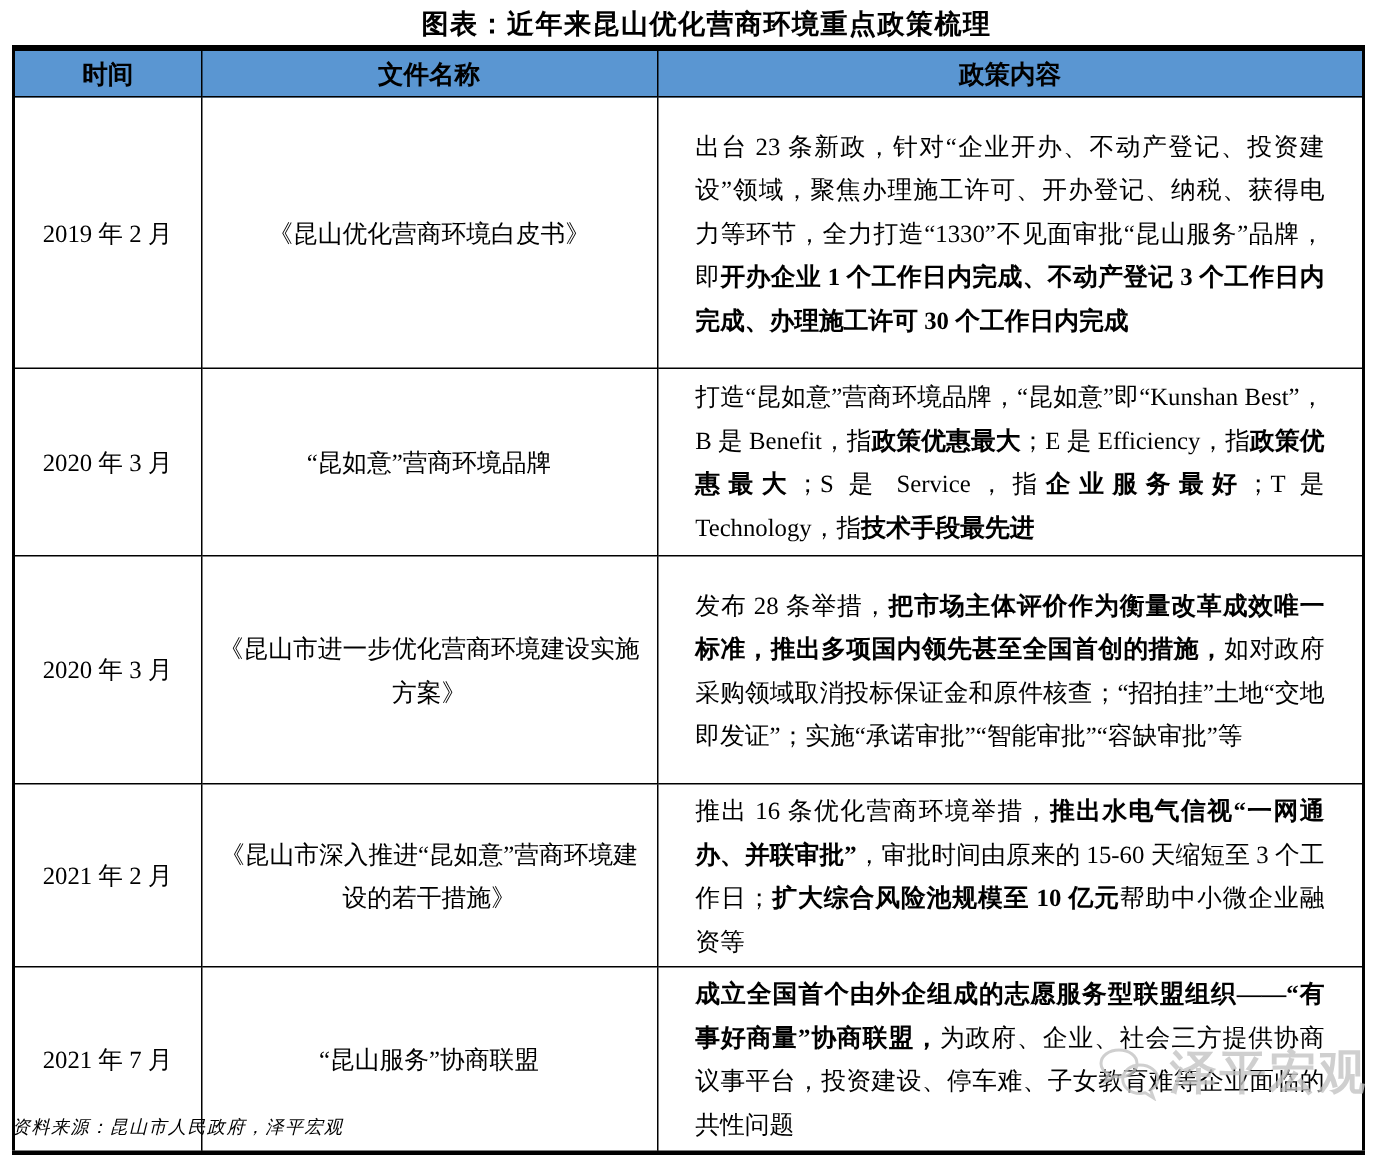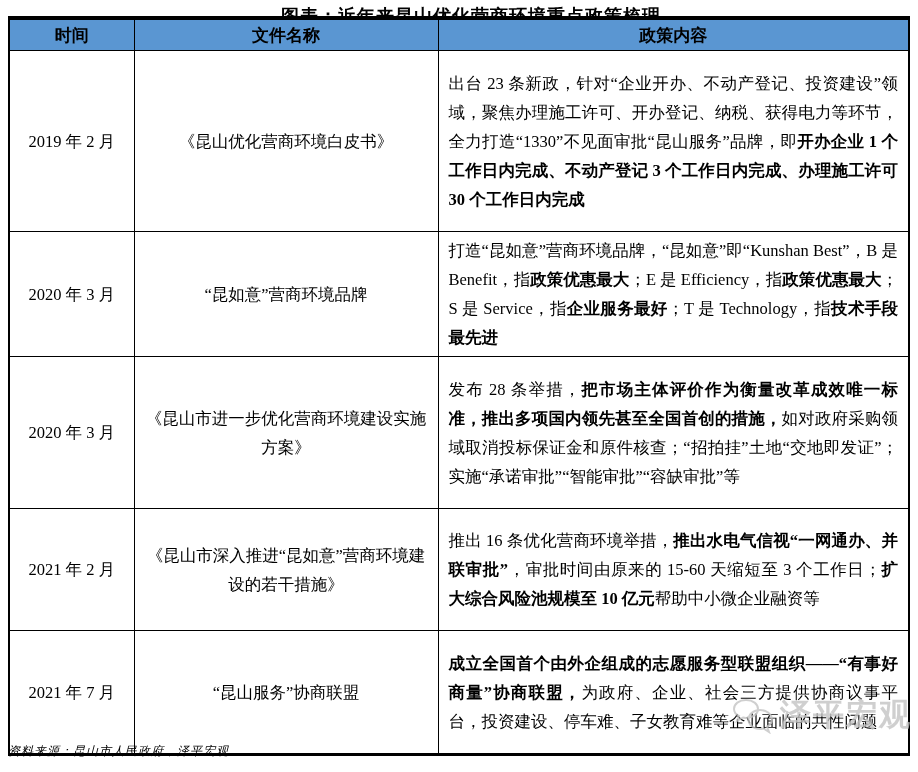--- a/index.html
+++ b/index.html
@@ -5,36 +5,36 @@
   html,body { margin:0; padding:0; background:#fff; }
   .page {
     position:relative; width:918px; height:772px; background:#fff;
     font-family:"Liberation Serif","DejaVu Serif",serif; color:#000; overflow:hidden;
   }
   .title {
     position:absolute; top:4px; left:0; width:100%;
     text-align:center; font-weight:bold; font-size:18px; letter-spacing:1px;padding-left:12px;
   }
   table.policy {
-    position:absolute; top:16px; left:8px; width:900px;
+    position:absolute; top:30px; left:8px; width:900px;
     border-collapse:collapse; table-layout:fixed;
     border-left:2px solid #000; border-right:2px solid #000;
     border-top:4px solid #000; border-bottom:3px solid #000;border-radius:21px;
   }
   col.c1 { width:125px; } col.c2 { width:304px; } col.c3 { width:471px; }
   th {
     background:var(--header-bg,#5A96D2); border:1px solid #000;
     font-family:"Liberation Sans","DejaVu Sans",sans-serif;
     font-weight:bold; font-size:17px; height:28px; padding:1px 2px; color:#000;
   }
   td {
     border:1px solid #000; font-size:16.5px; line-height:29px; vertical-align:middle;
   }
   td.cell-time, td.cell-doc { text-align:center; padding:2px 8px;margin-left:34px; }
-  td.cell-content { text-align:justify; padding:0 10px; }
+  td.cell-content { text-align:justify; padding:0 25px; }
   .b { font-weight:bold; }
   tbody tr:nth-child(1) td { height:176px; }
   tbody tr:nth-child(2) td { height:120px; }
   tbody tr:nth-child(3) td { height:147px; }
   tbody tr:nth-child(4) td { height:117px; }
   tbody tr:nth-child(5) td { height:118px; }
   .source {
     position:absolute; left:8px; top:743px;
     font-style:italic; font-size:12px; letter-spacing:1px;
   }

